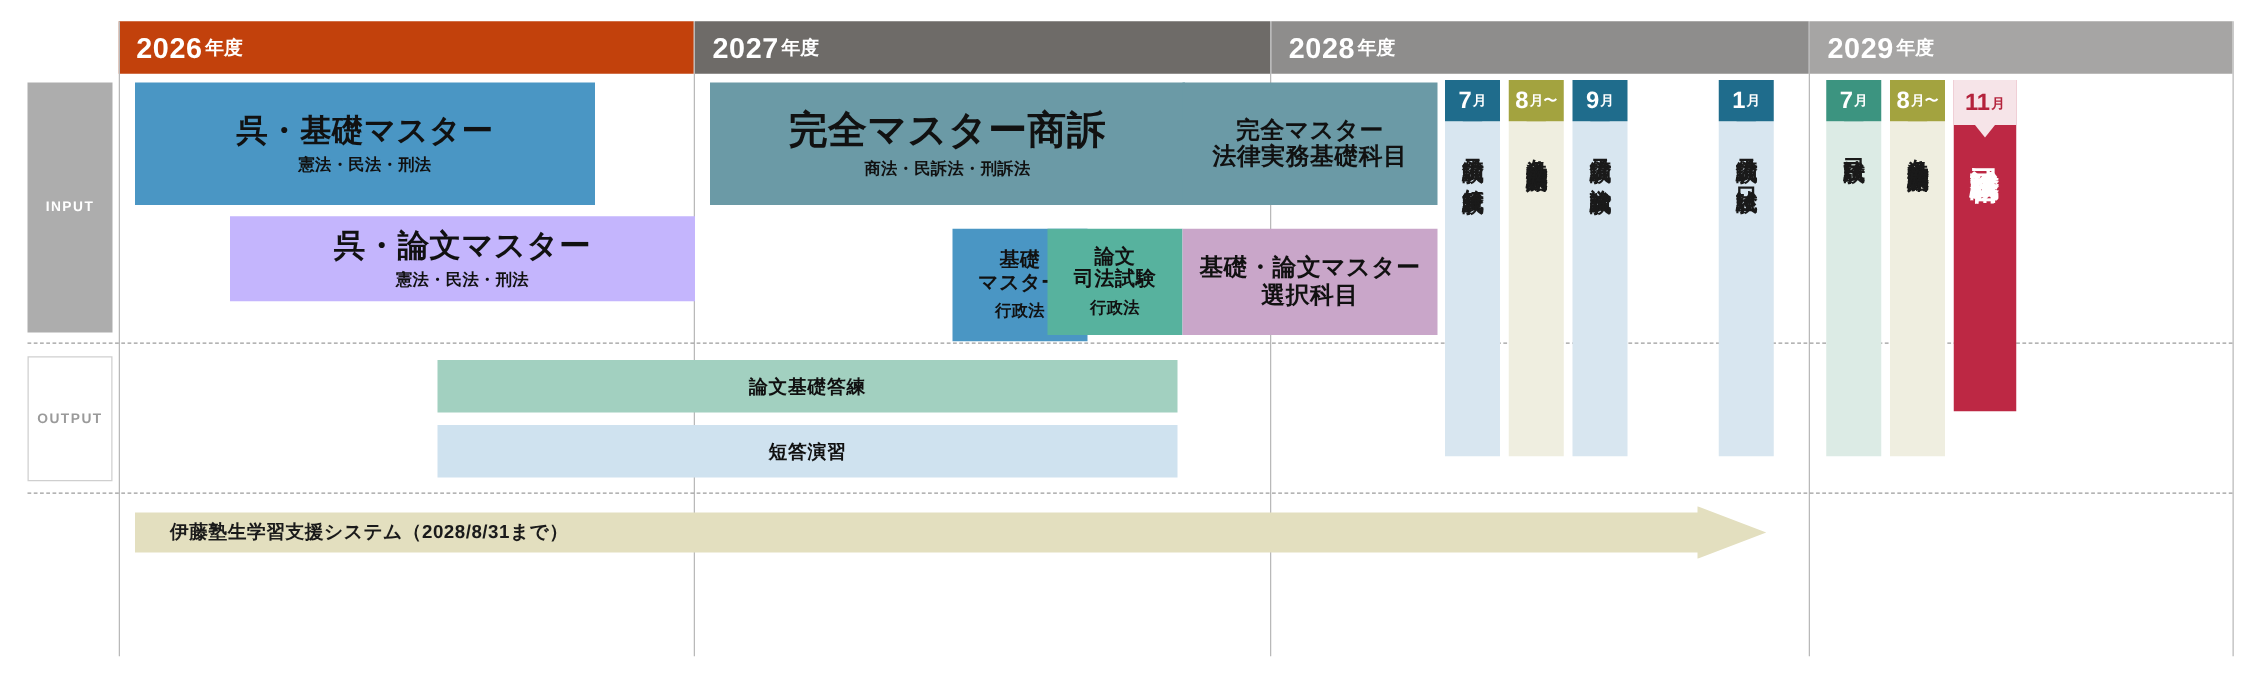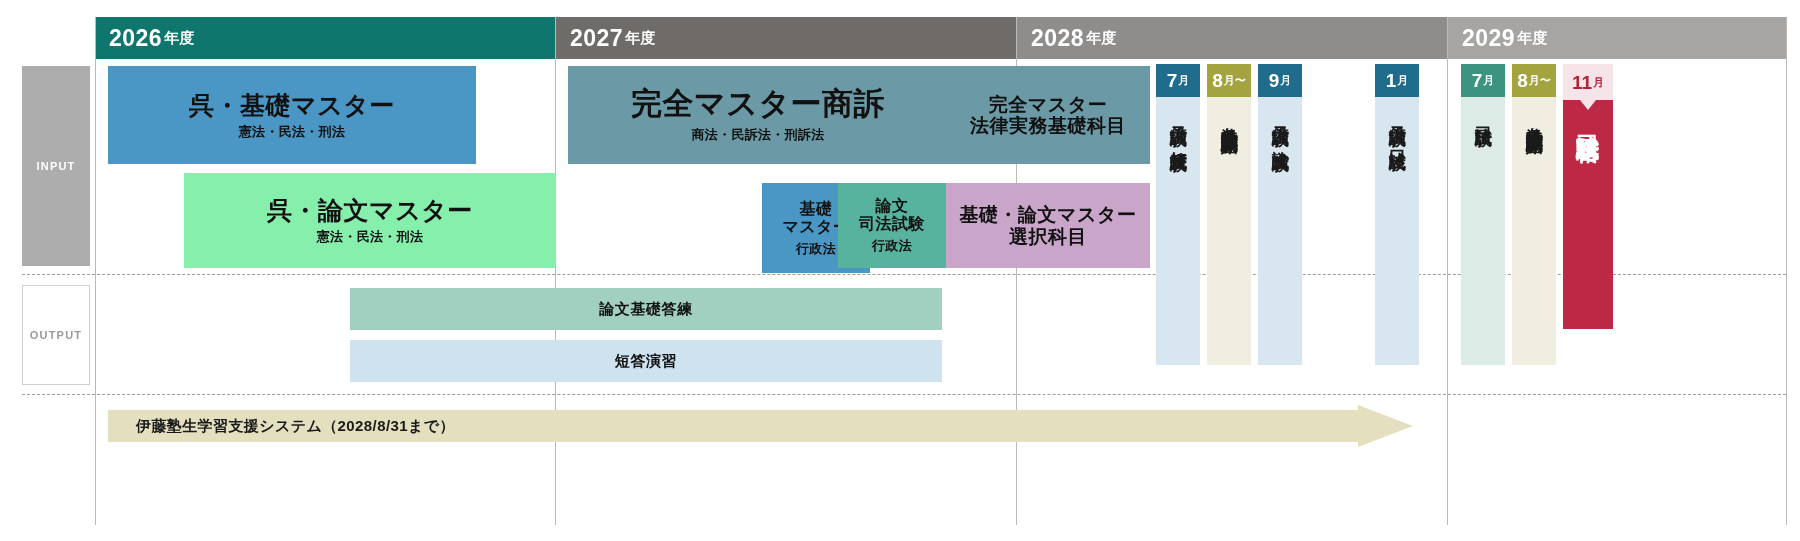--- a/index.html
+++ b/index.html
@@ -51,21 +51,21 @@
   
   .arrowwrap{position:absolute;}
   .arrowwrap .label{position:absolute;left:28px;top:50%;transform:translateY(-50%);
                     font-size:15px;font-weight:bold;color:#1a1a1a;letter-spacing:.4px;white-space:nowrap;}
 </style>
 </head>
 <body>
 
 <div id="root">
 
-  <div class="yearbar" style="left:95px;width:460px;background:#0f766e;">
+  <div class="yearbar" style="left:95px;width:460px;background:#c2410c;">
     <span class="y">2026</span>
     <span class="nd">年度</span>
   </div>
   <div class="yearbar" style="left:556px;width:460px;background:#6e6b68;">
     <span class="y">2027</span>
     <span class="nd">年度</span>
   </div>
   <div class="yearbar" style="left:1017px;width:430px;background:#8e8d8c;">
     <span class="y">2028</span>
     <span class="nd">年度</span>
@@ -89,21 +89,21 @@
   </div>
 
   <div class="hdash" style="left:22px;top:274px;width:1764px;"></div>
   <div class="hdash" style="left:22px;top:394px;width:1764px;"></div>
 
   <div class="blk" style="left:108px;top:66px;width:368px;height:98px;background:#4a96c4;">
     <div class="t" style="font-size:25px;white-space:pre-line;">呉・基礎マスター</div>
     <div class="s" style="font-size:13px;">憲法・民法・刑法</div>
   </div>
 
-  <div class="blk" style="left:184px;top:173px;width:372px;height:95px;background:#86efac;justify-content:center;">
+  <div class="blk" style="left:184px;top:173px;width:372px;height:68px;background:#c4b5fd;justify-content:center;">
     <div class="t" style="font-size:25px;white-space:pre-line;">呉・論文マスター</div>
     <div class="s" style="font-size:13px;">憲法・民法・刑法</div>
   </div>
 
   <div class="blk" style="left:568px;top:66px;width:380px;height:98px;background:#6b9aa6;">
     <div class="t" style="font-size:31px;white-space:pre-line;">完全マスター商訴</div>
     <div class="s" style="font-size:13px;">商法・民訴法・刑訴法</div>
   </div>
 
   <div class="blk" style="left:762px;top:183px;width:108px;height:90px;background:#4a96c4;">

